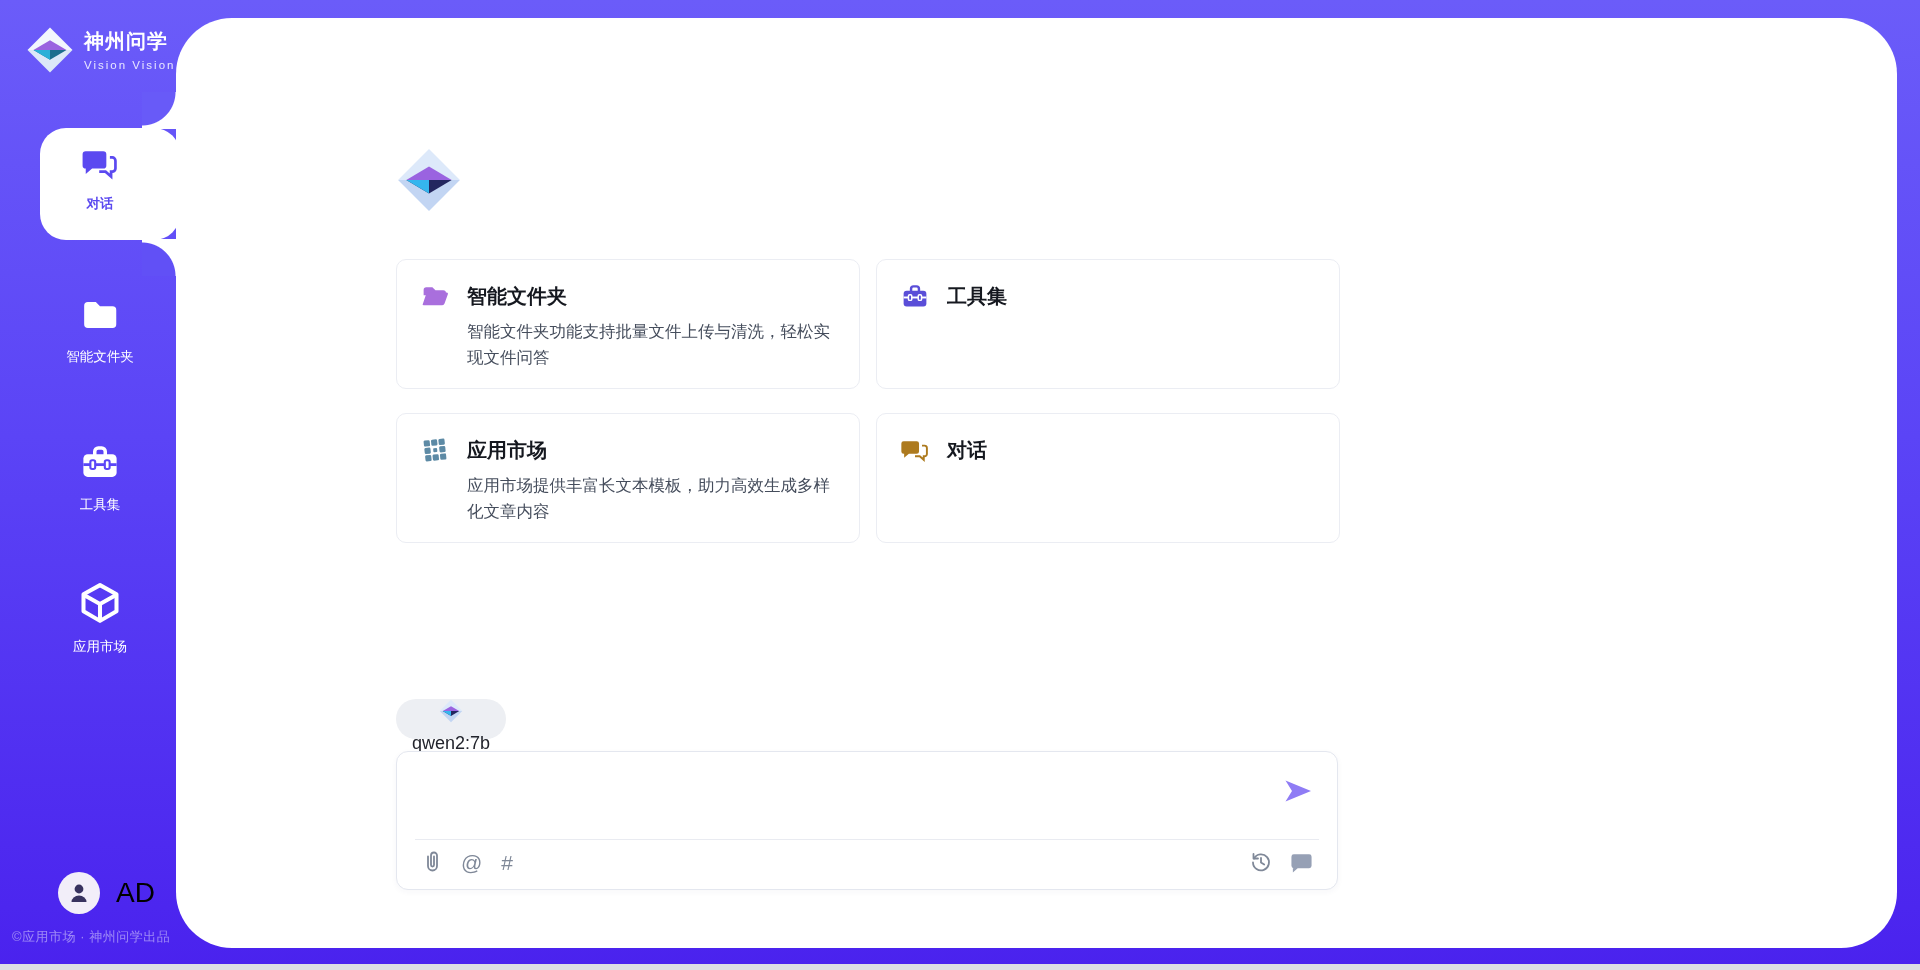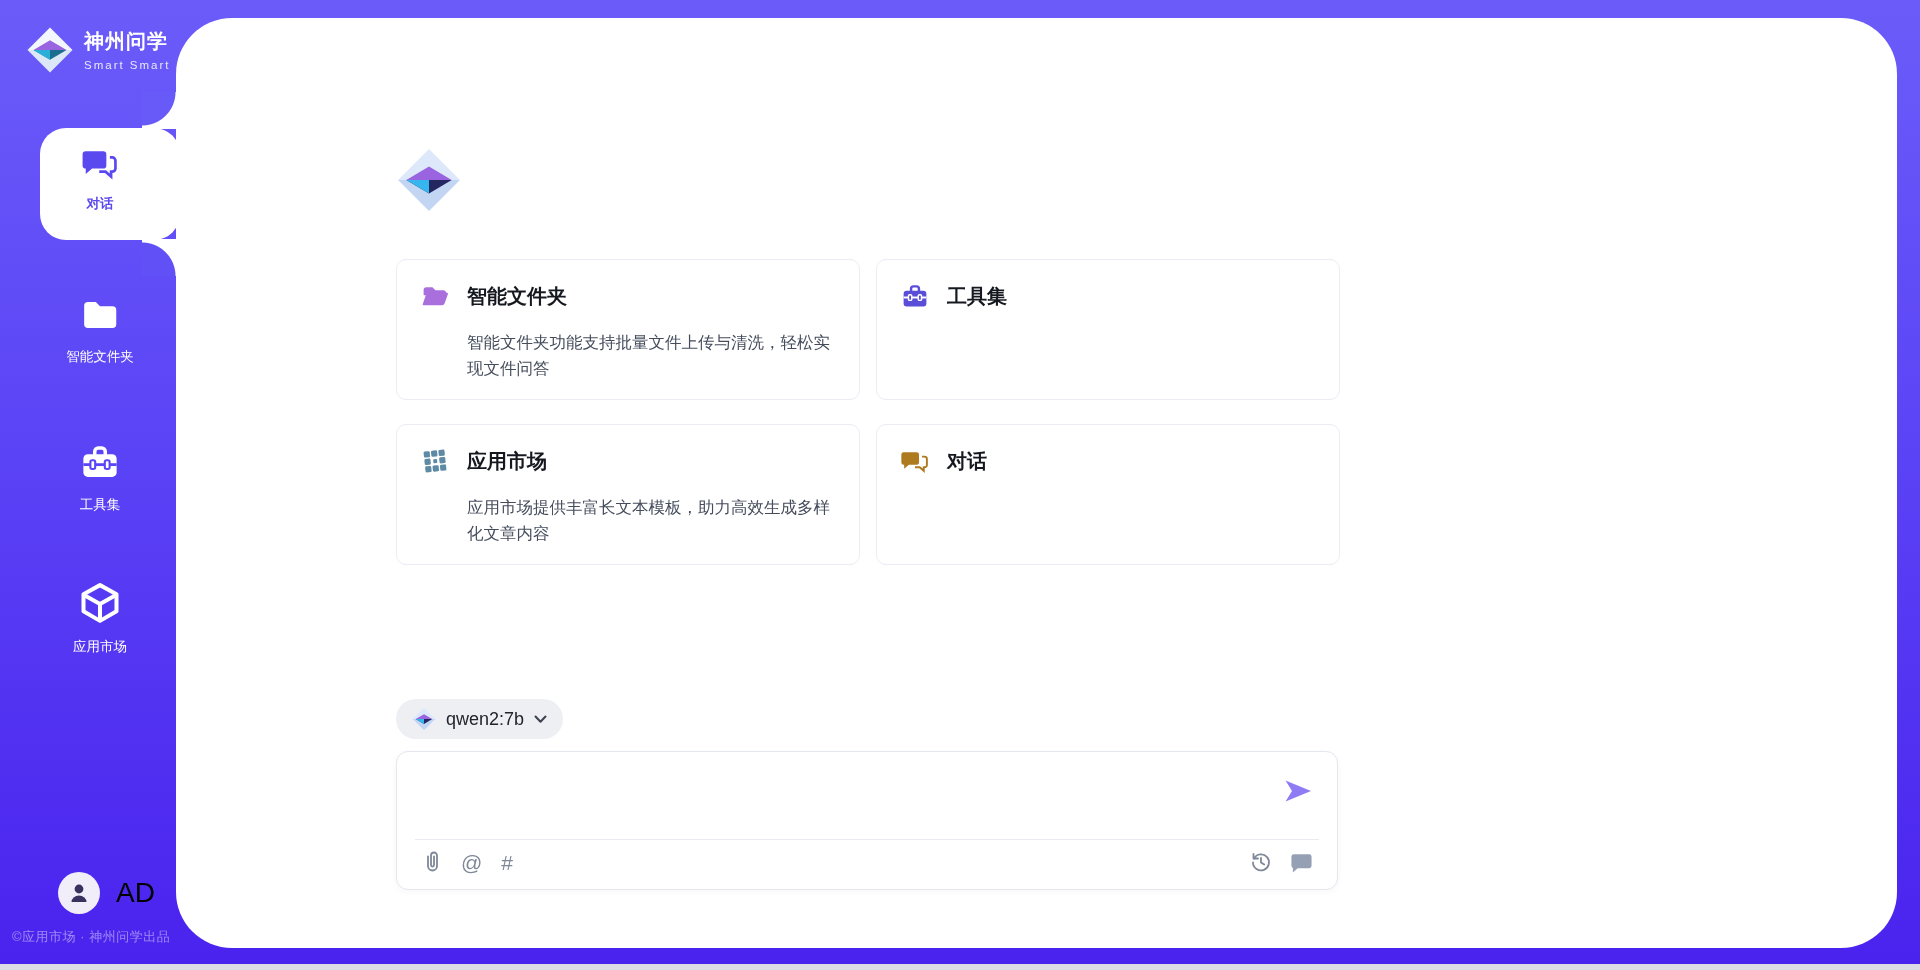--- a/index.html
+++ b/index.html
@@ -47,25 +47,25 @@
   .greeting-row { position:absolute; left:396px; top:147px; display:flex; align-items:center; gap:36px; }
   .greeting-text { font-size:30px; font-weight:800; color:#0f1218; letter-spacing:.5px; }
 
   .cards { position:absolute; left:396px; top:259px; width:944px;
     display:grid; grid-template-columns:464px 464px; column-gap:16px; row-gap:24px; }
   .card { border:1px solid #ebedf3; border-radius:10px; background:#fff;
     min-height:126px; padding:22px 24px 18px 24px; cursor:pointer; }
   .card-head { display:flex; align-items:center; gap:18px; }
   .card-icon { width:28px; height:28px; flex:0 0 28px; display:flex; align-items:center; }
   .card-title { font-size:20px; font-weight:800; color:#15181f; }
-  .card-desc { margin:20px 0 0 46px; font-size:16.5px; line-height:1.55; color:#454d5c; }
+  .card-desc { margin:9px 0 0 46px; font-size:16.5px; line-height:1.55; color:#454d5c; }
 
   .model-selector { position:absolute; left:396px; top:699px; height:40px;
     display:inline-flex; align-items:center; gap:10px; padding:0 16px;
-    background:#edeff3; border-radius:20px; cursor:pointer; }
+    background:#edeff3; border-radius:20px; cursor:pointer;flex-direction:column; }
   .model-name { font-size:18px; color:#22242c; }
 
   .composer { position:absolute; left:396px; top:751px; width:942px; height:139px;
     background:#fff; border:1px solid #e4e7ef; border-radius:12px;
     box-shadow:0 2px 6px rgba(40,40,90,.04); }
   .composer textarea { position:absolute; left:28px; top:20px; width:840px; height:60px;
     border:none; outline:none; resize:none; font-family:inherit;
     font-size:19px; color:#333a46; background:transparent; }
   .composer textarea::placeholder { color:#b4bbc7; }
   .send-btn { position:absolute; right:24px; top:26px; width:30px; height:26px; cursor:pointer; }
@@ -90,21 +90,21 @@
       <svg width="48" height="48" viewBox="0 0 64 64">
         <polygon points="32,2 62,32 32,32 2,32" fill="#f3f7fd"></polygon>
         <polygon points="2,32 62,32 32,62" fill="#dce8f8"></polygon>
         <polygon points="10,32 32,19 54,32" fill="#9a63e0"></polygon>
         <polygon points="10,32 54,32 32,45" fill="#1c6e8e"></polygon>
         <polygon points="10,32 32,45 32,32" fill="#2ab0d8"></polygon>
       </svg>
     </span>
     <span class="brand-text">
       <span class="name">神州问学</span>
-      <span class="sub">Smart Smart</span>
+      <span class="sub">Vision Vision</span>
     </span>
   </div>
 
   <div class="tab-active"></div>
   <div class="curve-top"></div>
   <div class="curve-bottom"></div>
 
   <div class="nav-item nav-chat active">
     <span style="display:inline-block">
       <svg width="38" height="38" viewBox="0 0 48 48">

